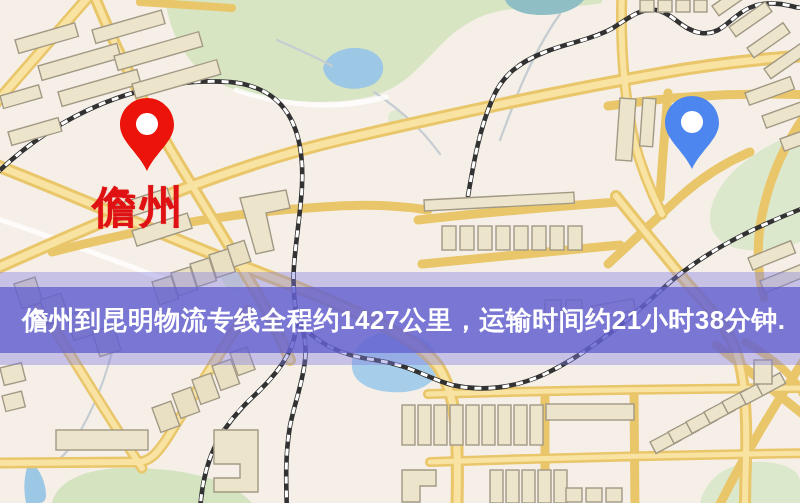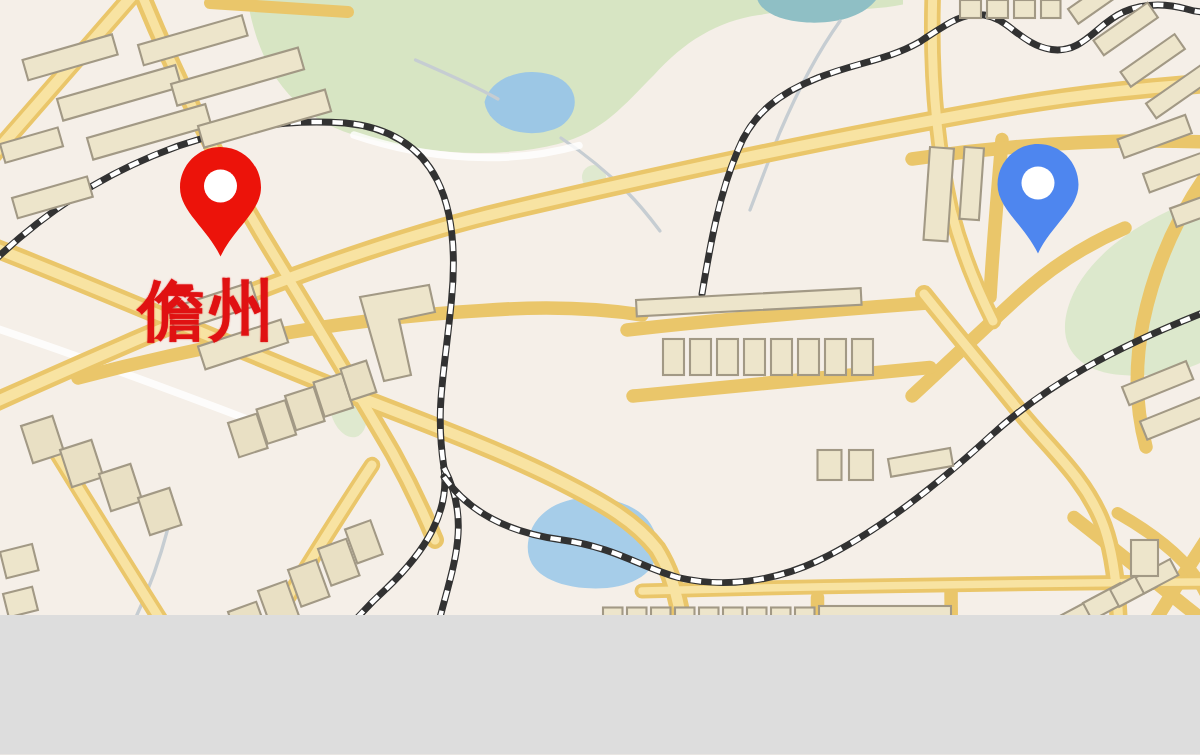--- a/index.html
+++ b/index.html
@@ -1,17 +1,17 @@
 <!DOCTYPE html>
 <html><head>
 <meta charset="utf-8">
 <style>
   html,body{margin:0;padding:0;background:#ddd;}
   .stage{
-    position:relative;width:800px;height:410px;overflow:hidden;
+    position:relative;width:800px;height:503px;overflow:hidden;
     font-family:"Liberation Sans","DejaVu Sans",sans-serif;
     background:#F5EFE8;
   }
   .stage svg{position:absolute;left:0;top:0;display:block;}
   
   .road{stroke:#EAC66A;fill:none;stroke-linecap:round;stroke-linejoin:round;}
   .roadi{stroke:#F8E3A2;fill:none;stroke-linecap:round;stroke-linejoin:round;}
   .wroad{stroke:#FFFFFF;fill:none;stroke-width:5;opacity:.8;stroke-linecap:round;}
   .stream{stroke:#C6CDD2;fill:none;stroke-width:2.2;stroke-linecap:round;}
   .railb{stroke:#323232;fill:none;stroke-width:4.6;stroke-linecap:round;}
@@ -209,14 +209,19 @@
       <circle cx="147" cy="124" r="11" fill="#FFFFFF"></circle>
     </g>
     <g>
       <path d="M692,169 C683,150 665,139 665,123 C665,108 677,96 692,96 C707,96 719,108 719,123 C719,139 701,150 692,169 Z" fill="#4E86EF"></path>
       <circle cx="692" cy="122" r="11" fill="#FFFFFF"></circle>
     </g>
   </svg>
 
   <div class="place-label origin-label">儋州</div>
 
+  <div class="banner">
+    <div class="banner-band">
+      <div class="banner-text">儋州到昆明物流专线全程约1427公里，运输时间约21小时38分钟.</div>
+    </div>
+  </div>
 
 </div>
 
 </body></html>

